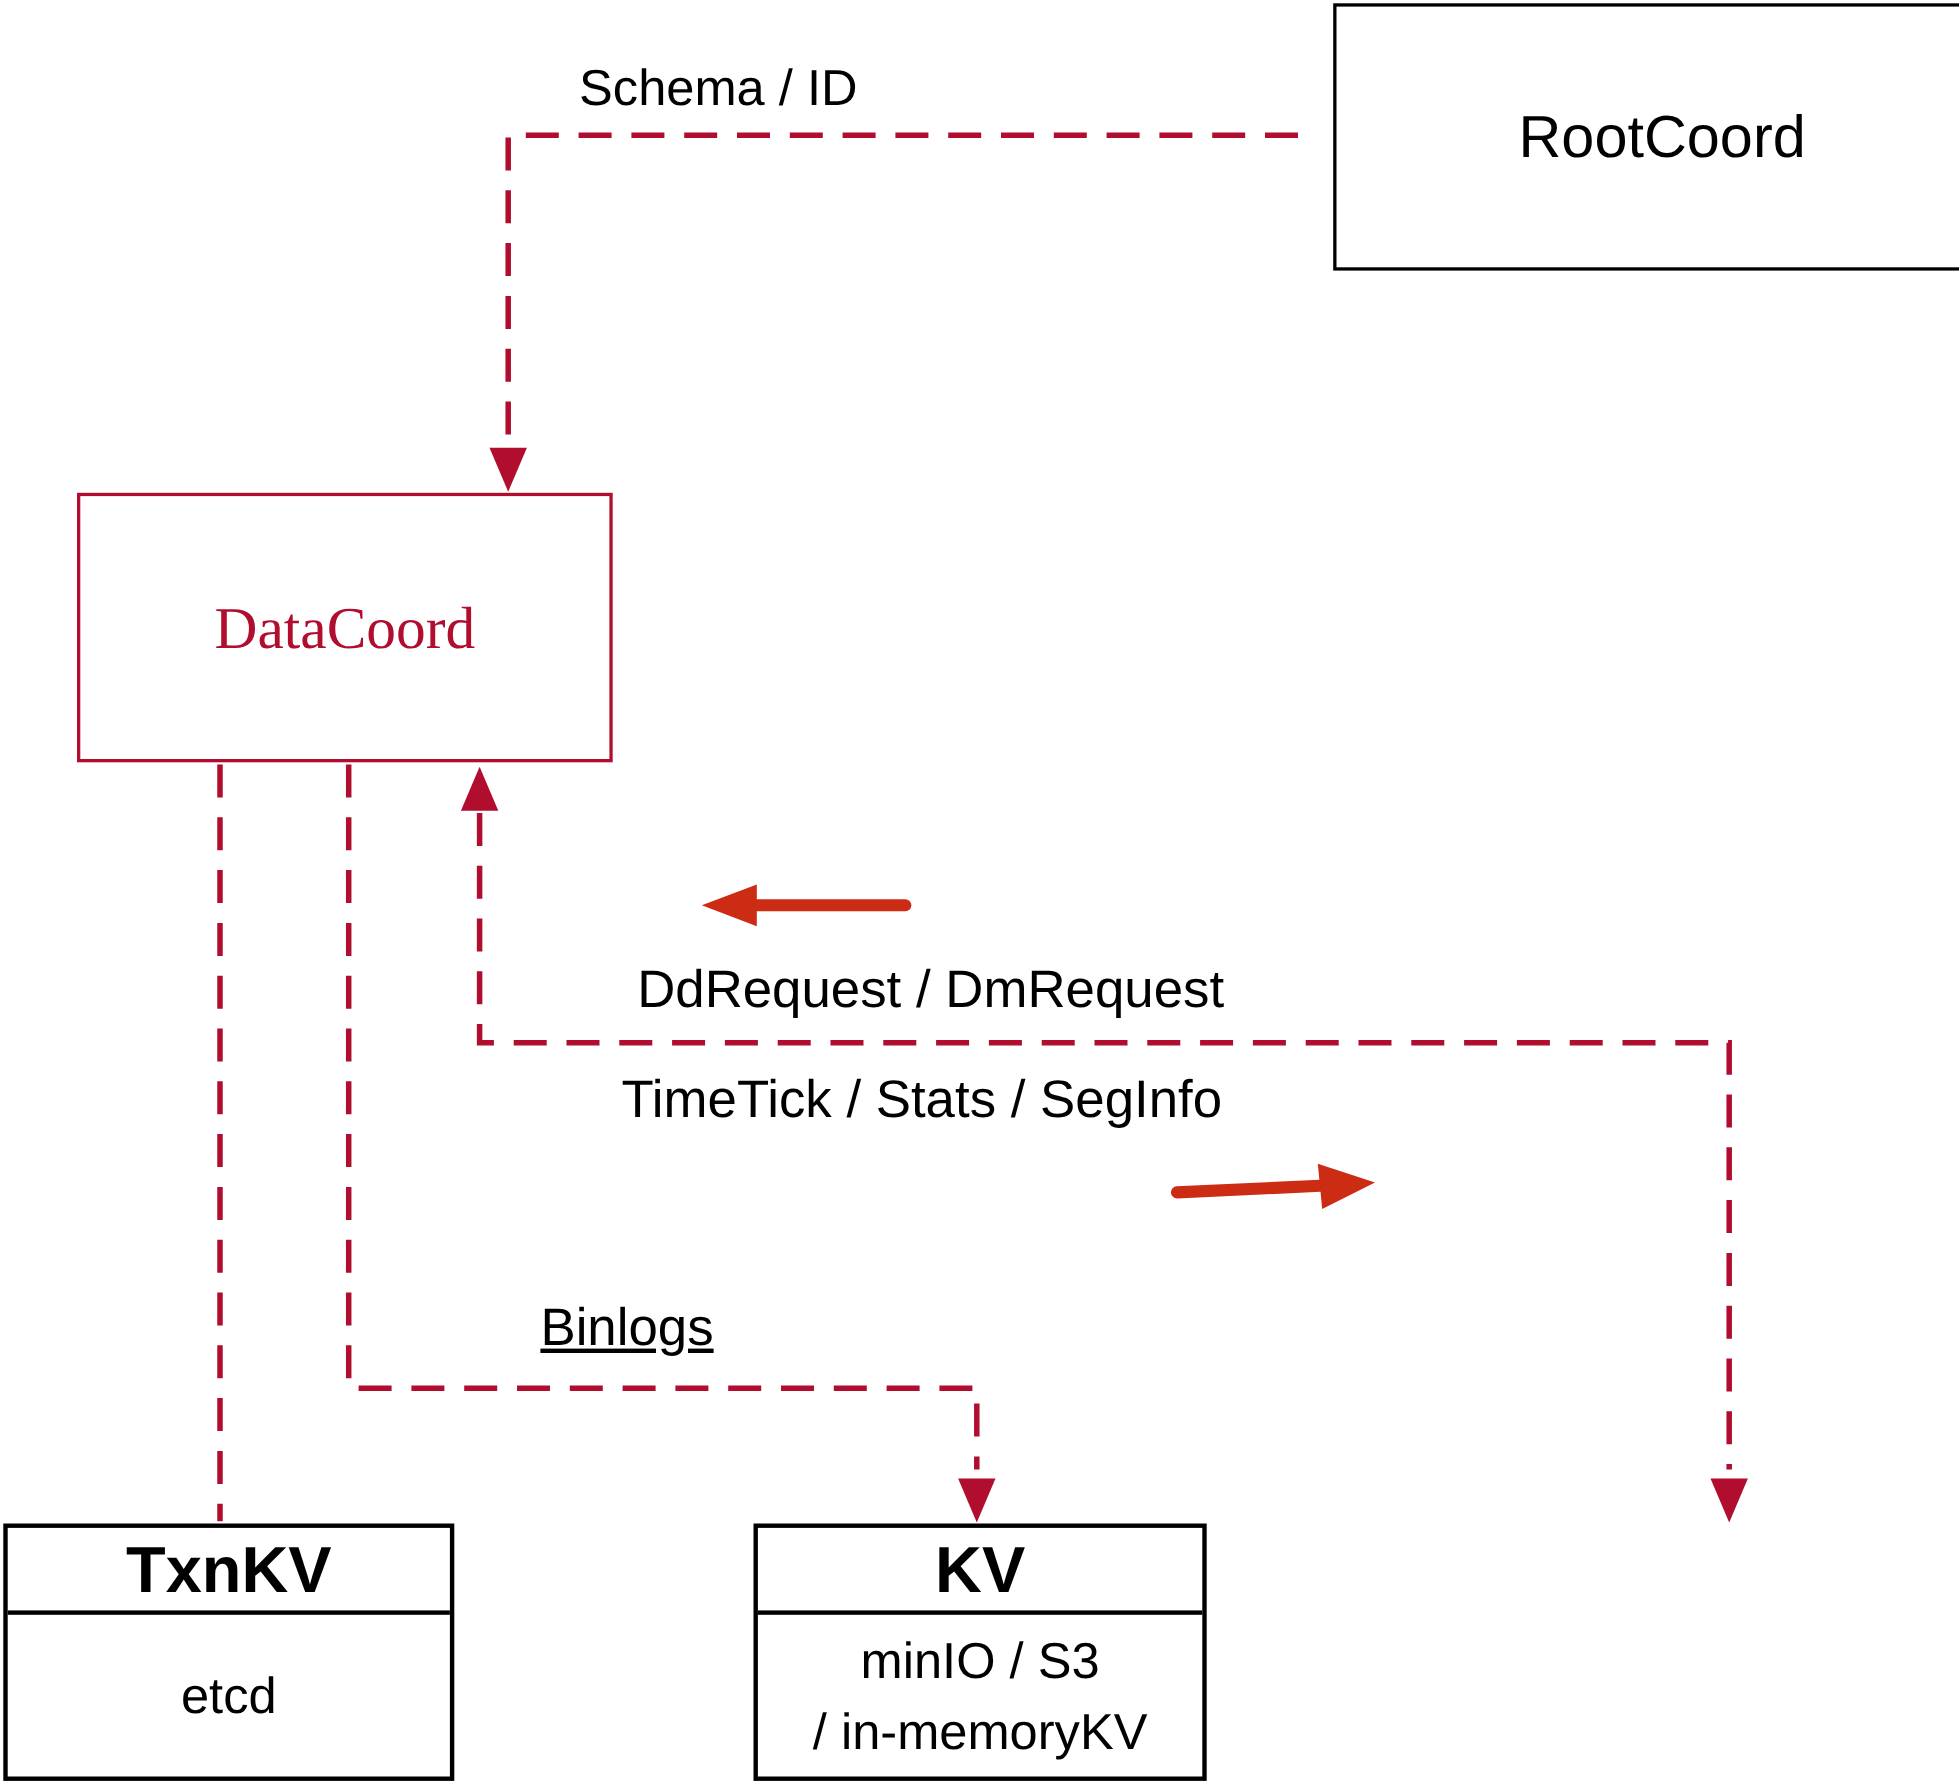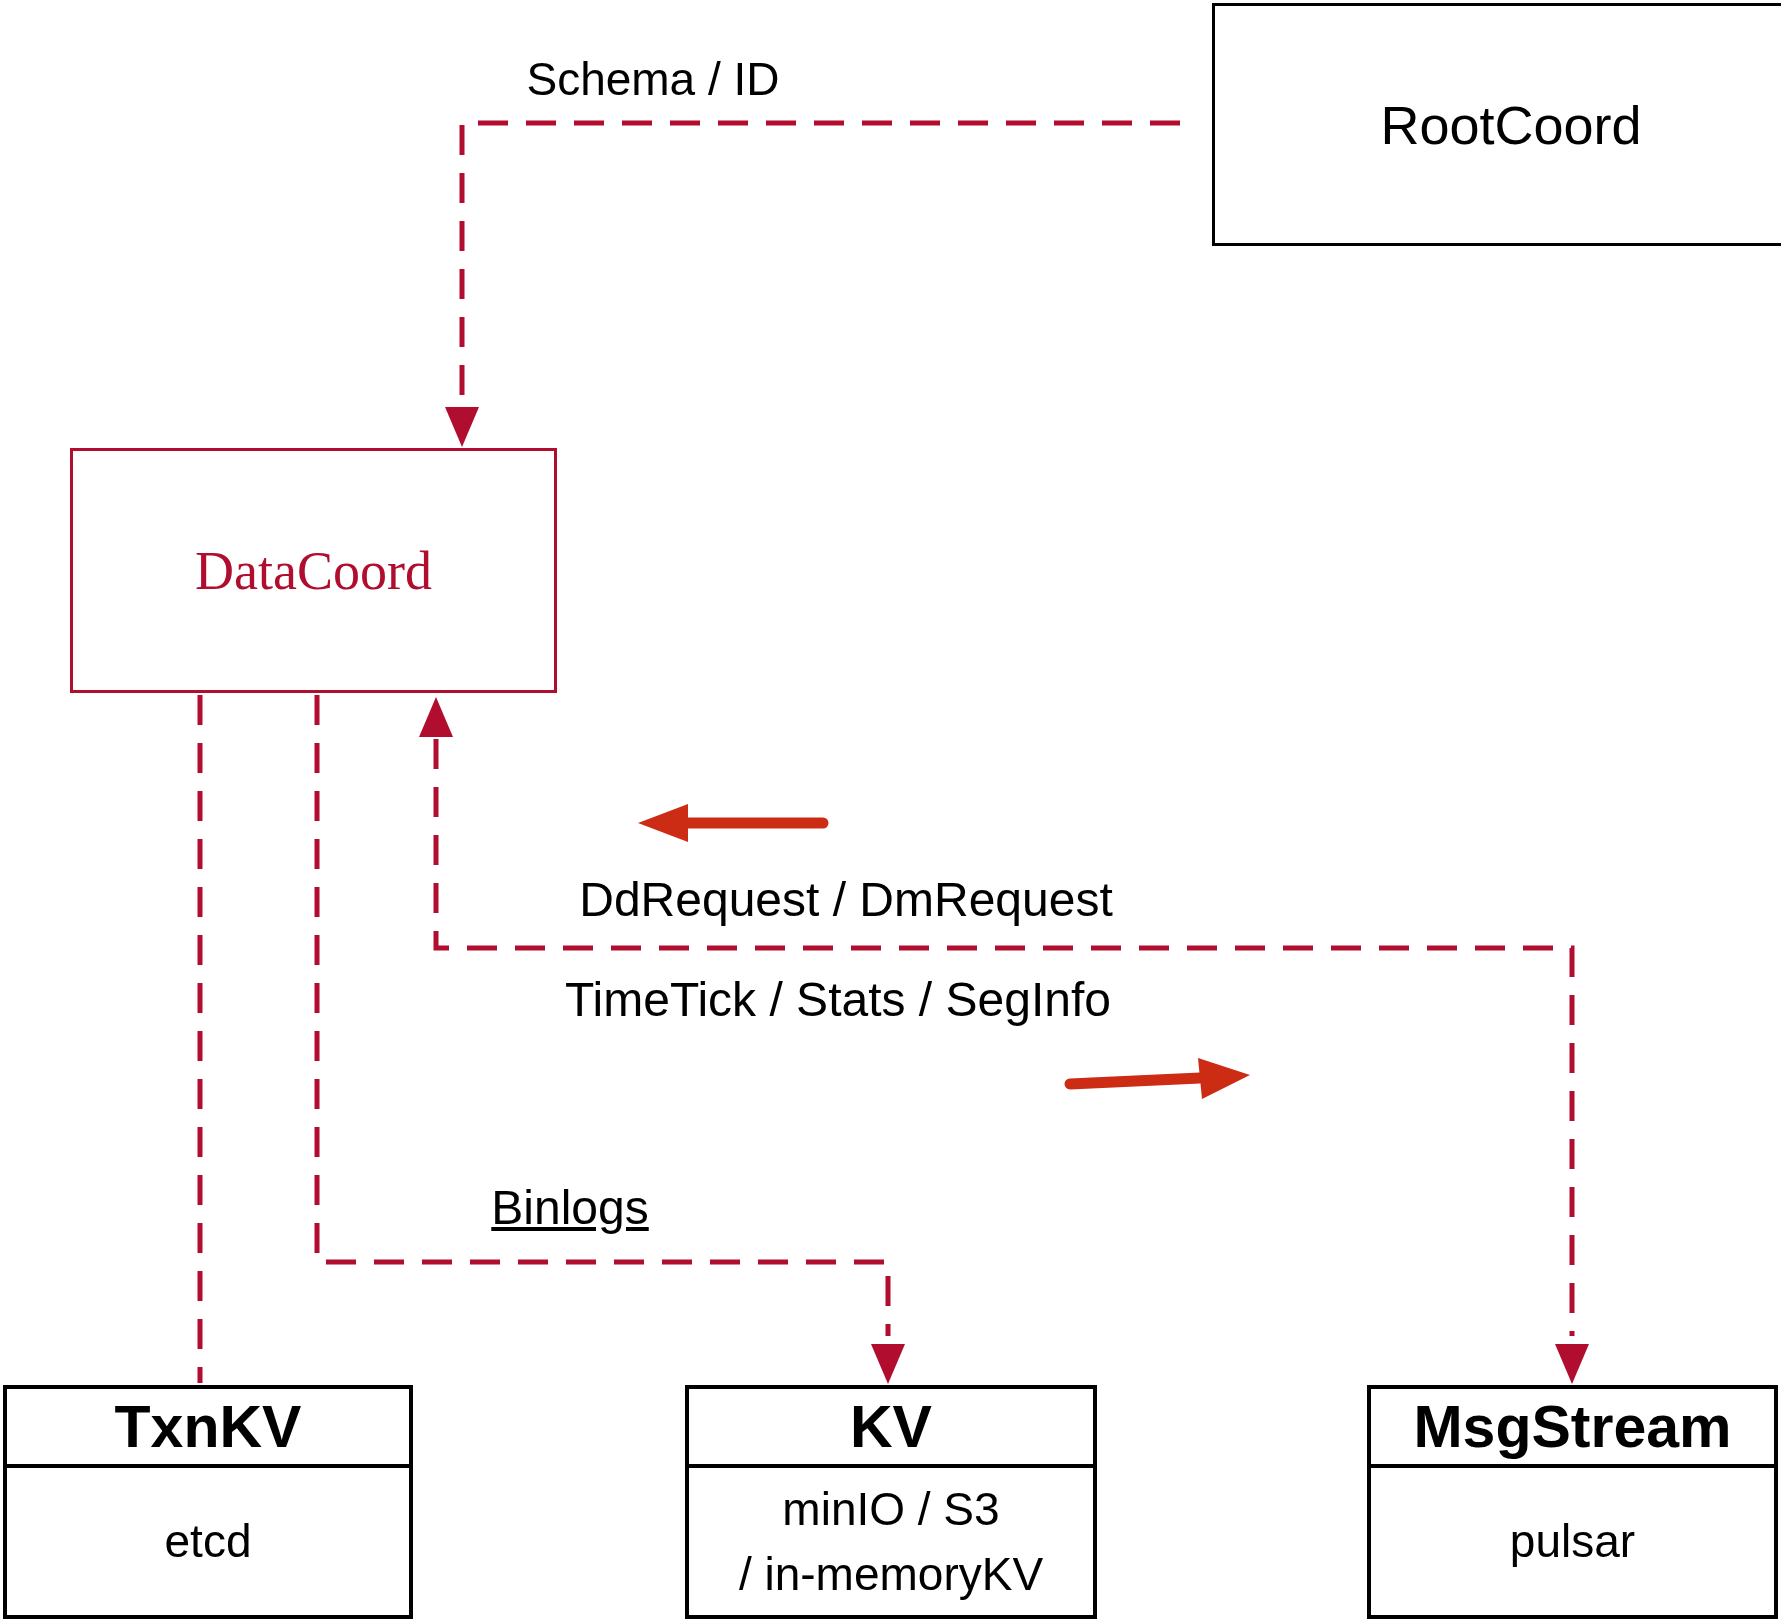--- a/index.html
+++ b/index.html
@@ -121,25 +121,19 @@
   </div>
 
   <div class="tbl tbl-kv">
     <div class="tbl-header">KV</div>
     <div class="tbl-body">
       <span>minIO / S3</span>
       <span>/ in-memoryKV</span>
     </div>
   </div>
 
-  <div class="tbl tbl-msg">
-    <div class="tbl-header">MsgStream</div>
-    <div class="tbl-body">
-      <span>pulsar</span>
-    </div>
-  </div>
 
   <div class="flow-label lbl-schema">Schema / ID</div>
   <div class="flow-label lbl-dd">DdRequest / DmRequest</div>
   <div class="flow-label lbl-tt">TimeTick / Stats / SegInfo</div>
   <div class="flow-label lbl-bin">Binlogs</div>
 
 </div>
 
 </body></html>

